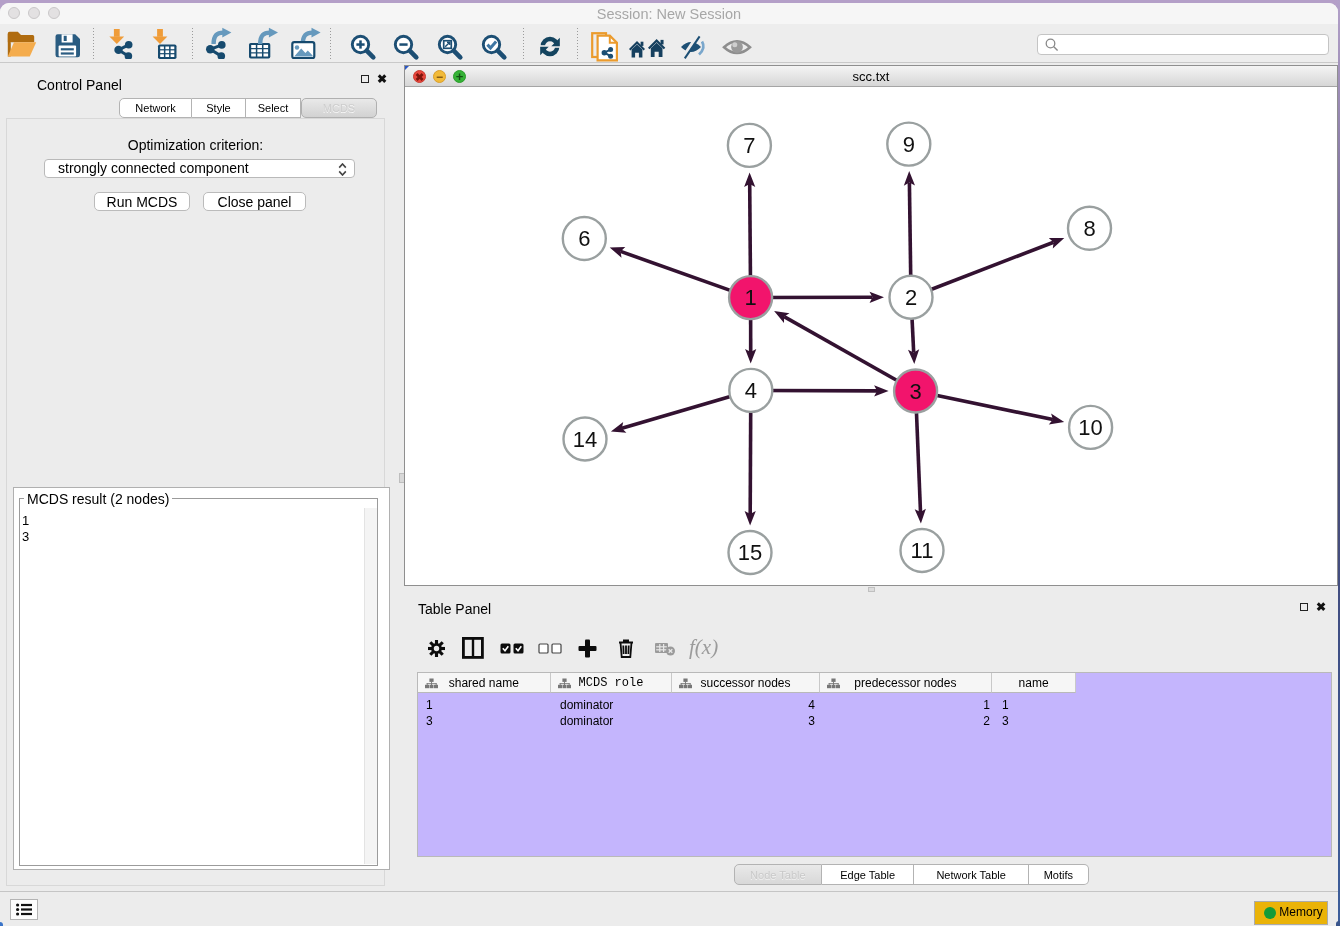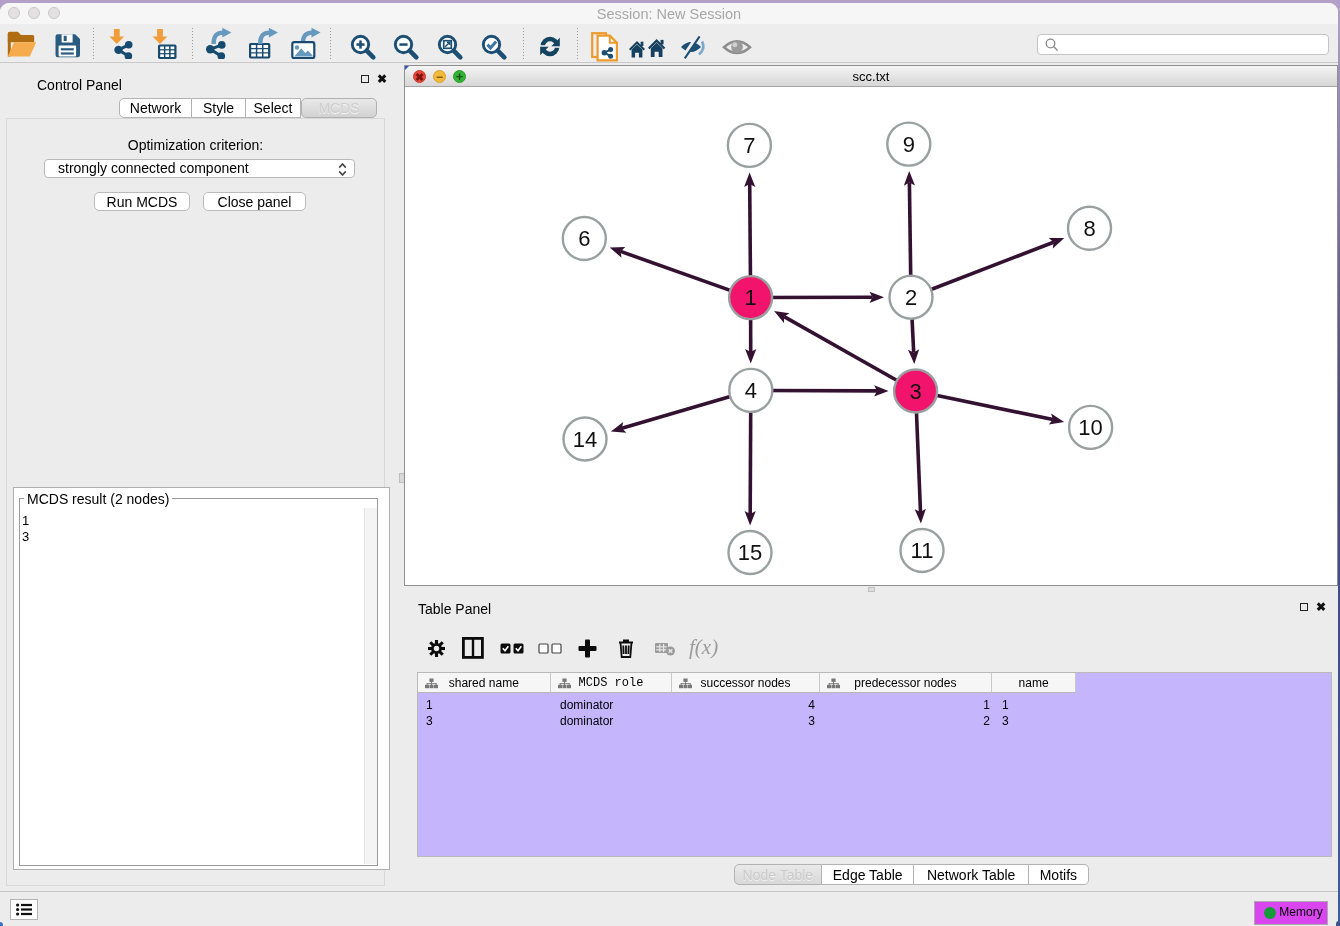--- a/index.html
+++ b/index.html
@@ -18,21 +18,21 @@
 #toolbar { position:absolute; left:0; top:21px; width:100%; height:39px; background:#ededed;
   border-bottom:1px solid #c9c9c9; }
 .tbi { position:absolute; top:3px; }
 .tbsep { position:absolute; top:4px; width:1px; height:32px;
   background-image:repeating-linear-gradient(180deg,#9b9b9b 0 1px,transparent 1px 3px); }
 #searchbox { position:absolute; right:9px; top:9.5px; width:292px; height:21px; background:#fff;
   border:1px solid #c4c4c4; border-radius:4px; }
 
 #cpanel { position:absolute; left:0; top:60px; width:391px; height:828px; background:#ececec; }
 .ptitle { font-size:14px; color:#000; }
-.tabrow { position:absolute; display:flex; height:20px; font-size:14px;padding-left:40px; }
+.tabrow { position:absolute; display:flex; height:20px; font-size:11px;padding-left:40px; }
 .tabrow .tab { background:#fff; border:1px solid #b3b3b3; border-left:none; color:#000;
   display:flex; align-items:center; justify-content:center; }
 .tabrow .tab.first { border-left:1px solid #b3b3b3; border-radius:5px 0 0 5px; }
 .tabrow .tab.last { border-radius:0 5px 5px 0; }
 .tabrow .tab.sel { background:linear-gradient(180deg,#e9e9e9,#d2d2d2); color:#cdcdcd;
   text-shadow:0 1px 0 #f5f5f5; border-radius:5px; border:1px solid #b0b0b0; }
 .btn { position:absolute; background:#fff; border:1px solid #bbb; border-radius:5px;
   font-size:14px; color:#000; display:flex; align-items:center; justify-content:center; }
 
 #netwin { position:absolute; left:404px; top:62px; width:934px; height:521px;
@@ -439,19 +439,19 @@
     <div style="position:absolute;left:10px;top:7px;width:28px;height:21px;background:#fdfdfd;border:1px solid #b4b4b4;">
       <svg width="16" height="13" viewBox="0 0 16 13" style="position:absolute;left:5px;top:3px;">
         <circle cx="1.6" cy="2" r="1.6" fill="#111"></circle>
           <circle cx="1.6" cy="6.5" r="1.6" fill="#111"></circle>
           <circle cx="1.6" cy="11" r="1.6" fill="#111"></circle>
         <rect x="5" y="0.9" width="11" height="2.2" fill="#111"></rect>
           <rect x="5" y="5.4" width="11" height="2.2" fill="#111"></rect>
           <rect x="5" y="9.9" width="11" height="2.2" fill="#111"></rect>
       </svg>
     </div>
-    <div style="position:absolute;right:10px;top:9px;width:74px;height:24px;background:#d946ef;border:1px solid #ababab;font-size:12px;text-align:center;line-height:21px;padding-left:20px;">Memory
+    <div style="position:absolute;right:10px;top:9px;width:74px;height:24px;background:#eab308;border:1px solid #ababab;font-size:12px;text-align:center;line-height:21px;padding-left:20px;">Memory
       <div style="position:absolute;left:9px;top:5px;width:12px;height:12px;border-radius:50%;background:#149b38;"></div>
     </div>
   </div>
 </div>
 <div style="position:absolute;left:0;top:922px;width:3px;height:4px;background:#3a74c8;border-top-right-radius:3px;"></div>
 <div style="position:absolute;right:0;top:921px;width:4px;height:5px;background:#39558c;border-top-left-radius:3px;"></div>
 
 </body></html>

